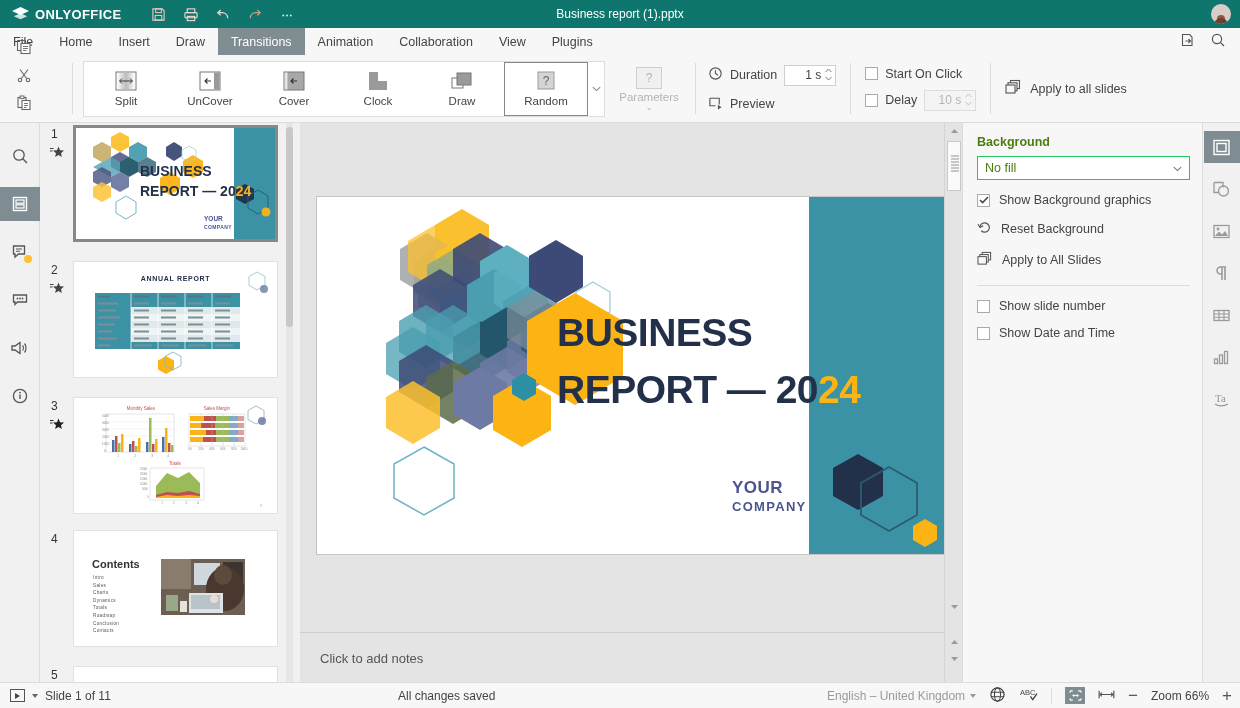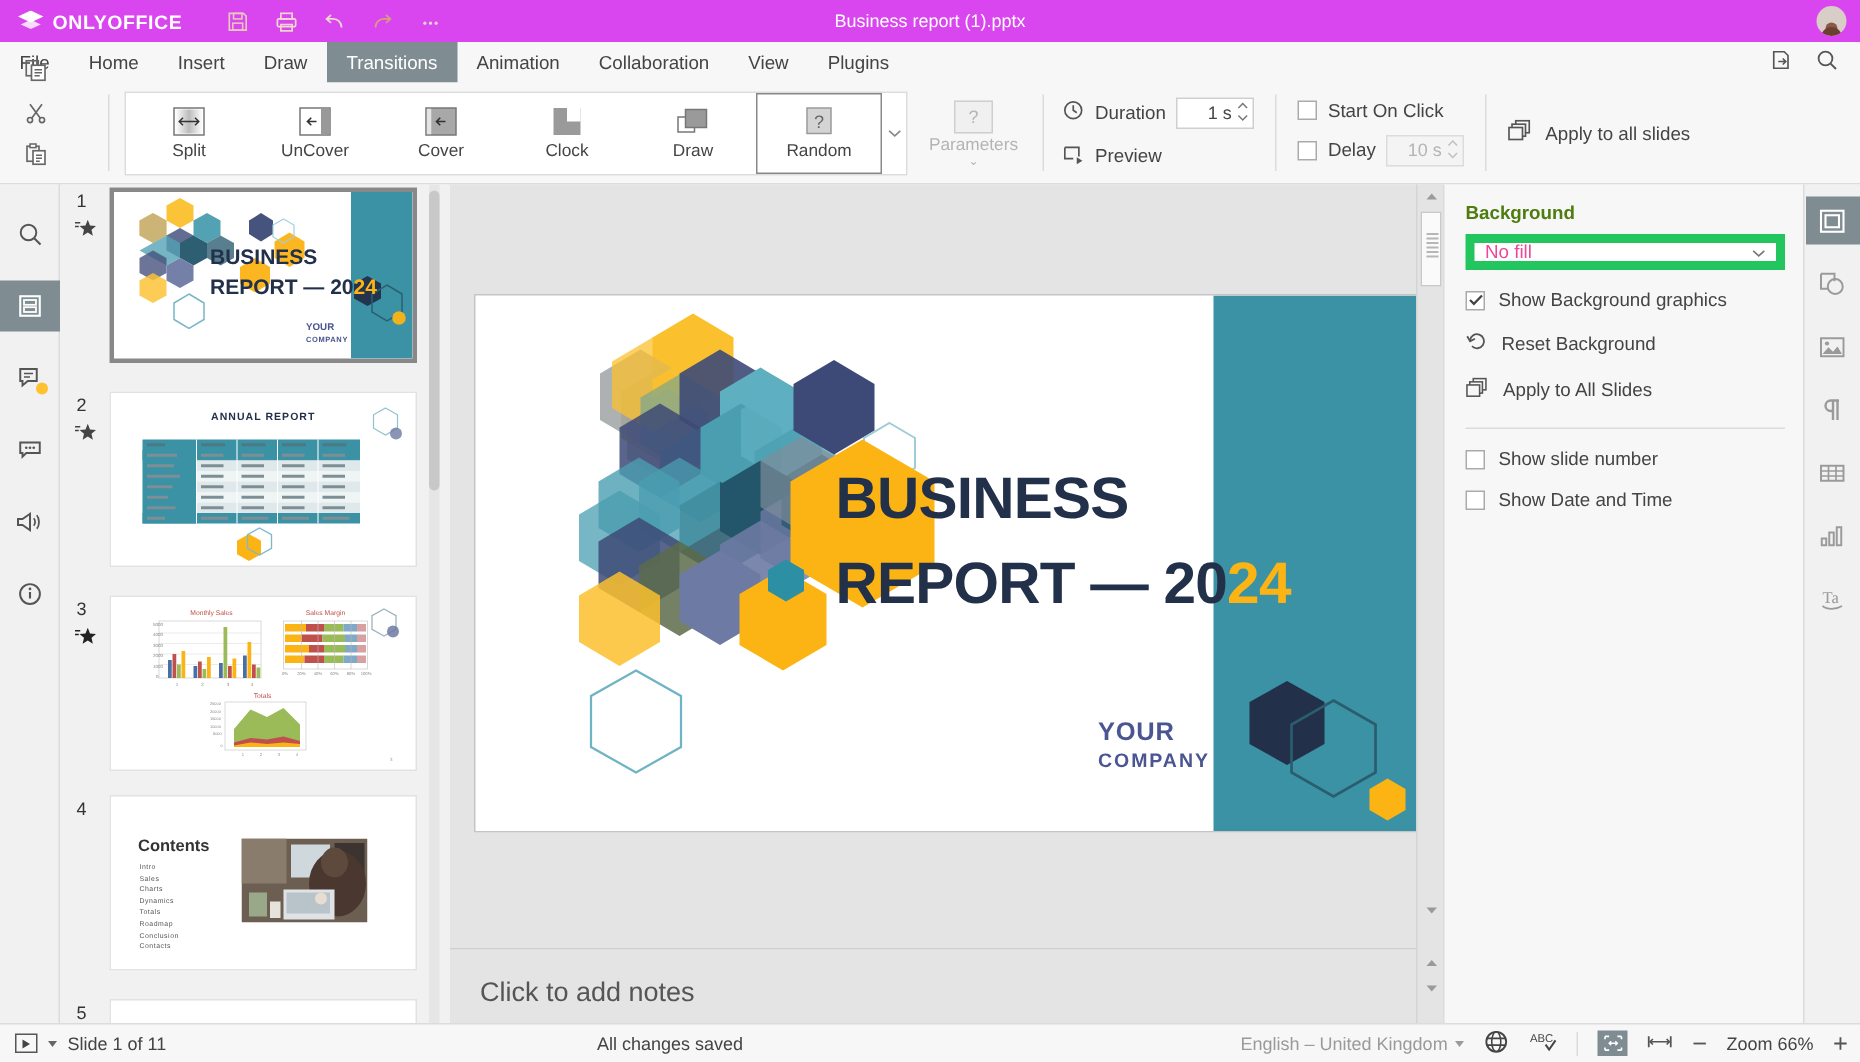--- a/index.html
+++ b/index.html
@@ -8,21 +8,21 @@
     font-family: "Liberation Sans", sans-serif;
     font-size: 12px; color: #444;
     background: #f1f1f1; overflow: hidden;
     -webkit-font-smoothing: antialiased;
   }
   .app { position: relative; width: 1240px; height: 708px; }
 
   
   .titlebar {
     position: absolute; left: 0; top: 0; width: 1240px; height: 28px;
-    background: #d946ef; display: flex; align-items: center;
+    background: #0f766e; display: flex; align-items: center;
   }
   .logo { display: flex; align-items: center; gap: 6px; margin-left: 12px; }
   .logo-text { color: #fff; font-size: 13px; font-weight: bold; letter-spacing: .4px; }
   .tb-icons { display: flex; align-items: center; gap: 2px; margin-left: 22px; }
   .tb-btn {
     width: 30px; height: 28px; display: flex; align-items: center; justify-content: center;
   }
   .tb-btn svg { display: block; }
   .doc-title {
     position: absolute; left: 0; right: 0; text-align: center;
@@ -136,21 +136,21 @@
   .slide-area { position: absolute; left: 0; top: 0; right: 18px; height: 509px; }
   .slide {
     position: absolute; left: 16px; top: 73px; width: 634px; height: 359px;
     background: #fff; border: 1px solid #c5c5c5; overflow: hidden;
   }
   .notes-sep { position: absolute; left: 0; right: 18px; top: 509px; height: 1px; background: #cfcfcf; }
   .notes {
     position: absolute; left: 0; right: 18px; top: 510px; bottom: 0;
     background: #e4e4e4; padding: 18px 0 0 20px;
   }
-  .notes-text { font-size: 18px; color: #555; }
+  .notes-text { font-size: 13px; color: #555; }
   .vscroll-main { position: absolute; right: 0; top: 0; bottom: 0; width: 18px; background: #e4e4e4; border-left: 1px solid #d4d4d4;}
   .scroll-arrow { width: 18px; height: 16px; display: flex; align-items: center; justify-content: center; }
 
   
   .teal-panel { position: absolute; right: 0; top: 0; width: 140px; height: 100%; background: #3b92a5; }
   .slide-title {
     position: absolute; left: 240px; top: 107px; font-size: 39px; font-weight: bold;
     color: #22304a; letter-spacing: -.5px; line-height: 57px; white-space: nowrap;
   }
   .slide-title .accent { color: #fcb415; }
@@ -161,22 +161,22 @@
   .company .l1 { font-size: 17px; letter-spacing: .5px; }
   .company .l2 { font-size: 13px; letter-spacing: 1.3px; }
 
   
   .rightpanel {
     position: absolute; right: 38px; top: 123px; width: 240px; bottom: 26px;
     background: #f7f7f7; border-left: 1px solid #dcdcdc; padding: 12px 12px 0 14px;
   }
   .rp-title { font-size: 12.5px; font-weight: bold; color: #4d7c0f; margin-bottom: 7px; }
   .rp-select {
-    height: 24px; border: 6px solid #22c55e; background: #fff; display: flex;
-    align-items: center; justify-content: space-between; padding: 0 7px; font-size: 12.5px; color: #ec4899;
+    height: 24px; border: 1px solid #22c55e; background: #fff; display: flex;
+    align-items: center; justify-content: space-between; padding: 0 7px; font-size: 12.5px; color: #4d7c0f;
   }
   .rp-row { display: flex; align-items: center; gap: 9px; margin-top: 13px; font-size: 12.5px; color: #444; }
   .rp-div { height: 1px; background: #dcdcdc; margin: 16px 0 4px 0; }
 
   .rail-right {
     position: absolute; right: 0; top: 123px; width: 38px; bottom: 26px;
     background: #f1f1f1; border-left: 1px solid #dcdcdc;
     display: flex; flex-direction: column; align-items: center; padding-top: 8px; gap: 10px;
   }
   .rr-btn { width: 36px; height: 32px; display: flex; align-items: center; justify-content: center; }

